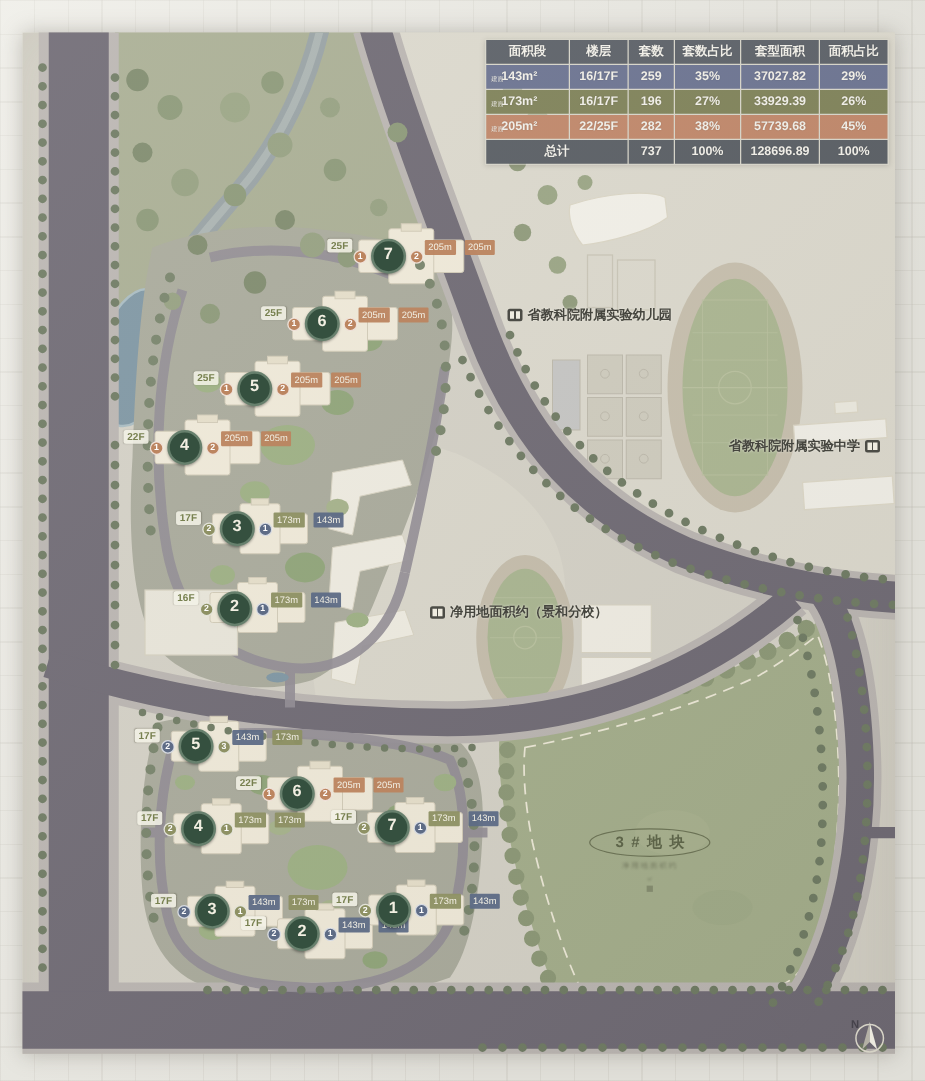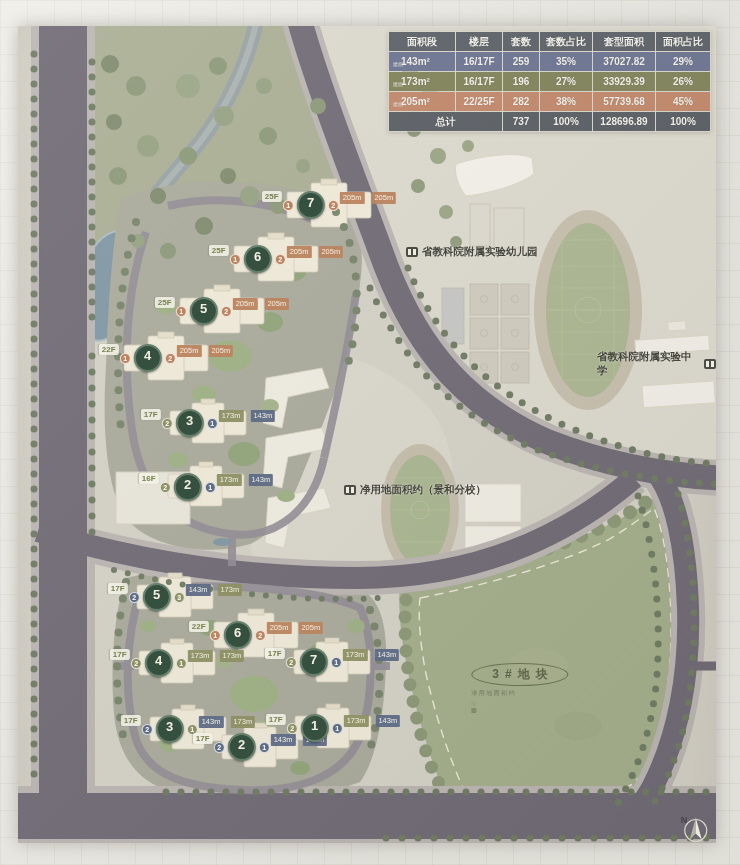--- a/index.html
+++ b/index.html
@@ -54,21 +54,21 @@
   .t-o{background:#bc8560}.t-g{background:#8e9164}.t-b{background:#5e6c86}
 
   
   .map-label{position:absolute;display:flex;align-items:center;gap:4px;z-index:5;
     font-size:10.5px;font-weight:700;color:#45453e;text-shadow:0 0 2px rgba(240,238,228,.9);}
   .book-icon{width:12px;height:10px;background:#4c4c46;border-radius:2px;position:relative;flex:none;}
   .book-icon::before{content:"";position:absolute;left:2px;top:2px;width:8px;height:6px;
     background:linear-gradient(90deg,#efece0 42%, #4c4c46 42%, #4c4c46 58%, #efece0 58%);}
 
   .plot-label{position:absolute;transform:translate(-50%,-50%);display:flex;flex-direction:column;
-    z-index:5;}
+    align-items:center;z-index:5;}
   .plot-oval{border:1.3px solid #6b7255;border-radius:50%;padding:2px 14px;color:#5d6449;
     font-size:12px;font-weight:700;letter-spacing:6px;text-indent:6px;white-space:nowrap;}
   .plot-note{margin-top:3px;font-size:6px;color:#6b7058;letter-spacing:1.5px;filter:blur(.7px);opacity:.85;}
   .plot-note2{margin-top:2px;font-size:5px;color:#6b7058;filter:blur(.8px);opacity:.8;}
   .plot-dot{width:5px;height:5px;background:#6b7058;opacity:.55;margin-top:2px;filter:blur(.5px);}
 
   .compass{position:absolute;left:666px;top:794px;transform:translate(-50%,-50%);z-index:6;
     display:flex;flex-direction:column;align-items:center;}
   .compass .n{font-size:9px;font-weight:700;color:#46434b;margin-bottom:1px;}
 </style>
@@ -375,21 +375,21 @@
         <td>128696.89</td>
         <td>100%</td>
       </tr>
     </tbody>
   </table>
 
   <div class="map-label" style="left:388px;top:219px">
     <span class="book-icon"></span>
     <span>省教科院附属实验幼儿园</span>
   </div>
-  <div class="map-label" style="left:579px;top:324px">
+  <div class="map-label" style="left:565px;top:324px">
     <span>省教科院附属实验中学</span>
     <span class="book-icon"></span>
   </div>
   <div class="map-label" style="left:326px;top:457px">
     <span class="book-icon"></span>
     <span>净用地面积约（景和分校）</span>
   </div>
 
   <div class="plot-label" style="left:502px;top:662px">
     <span class="plot-oval">3#地块</span>

